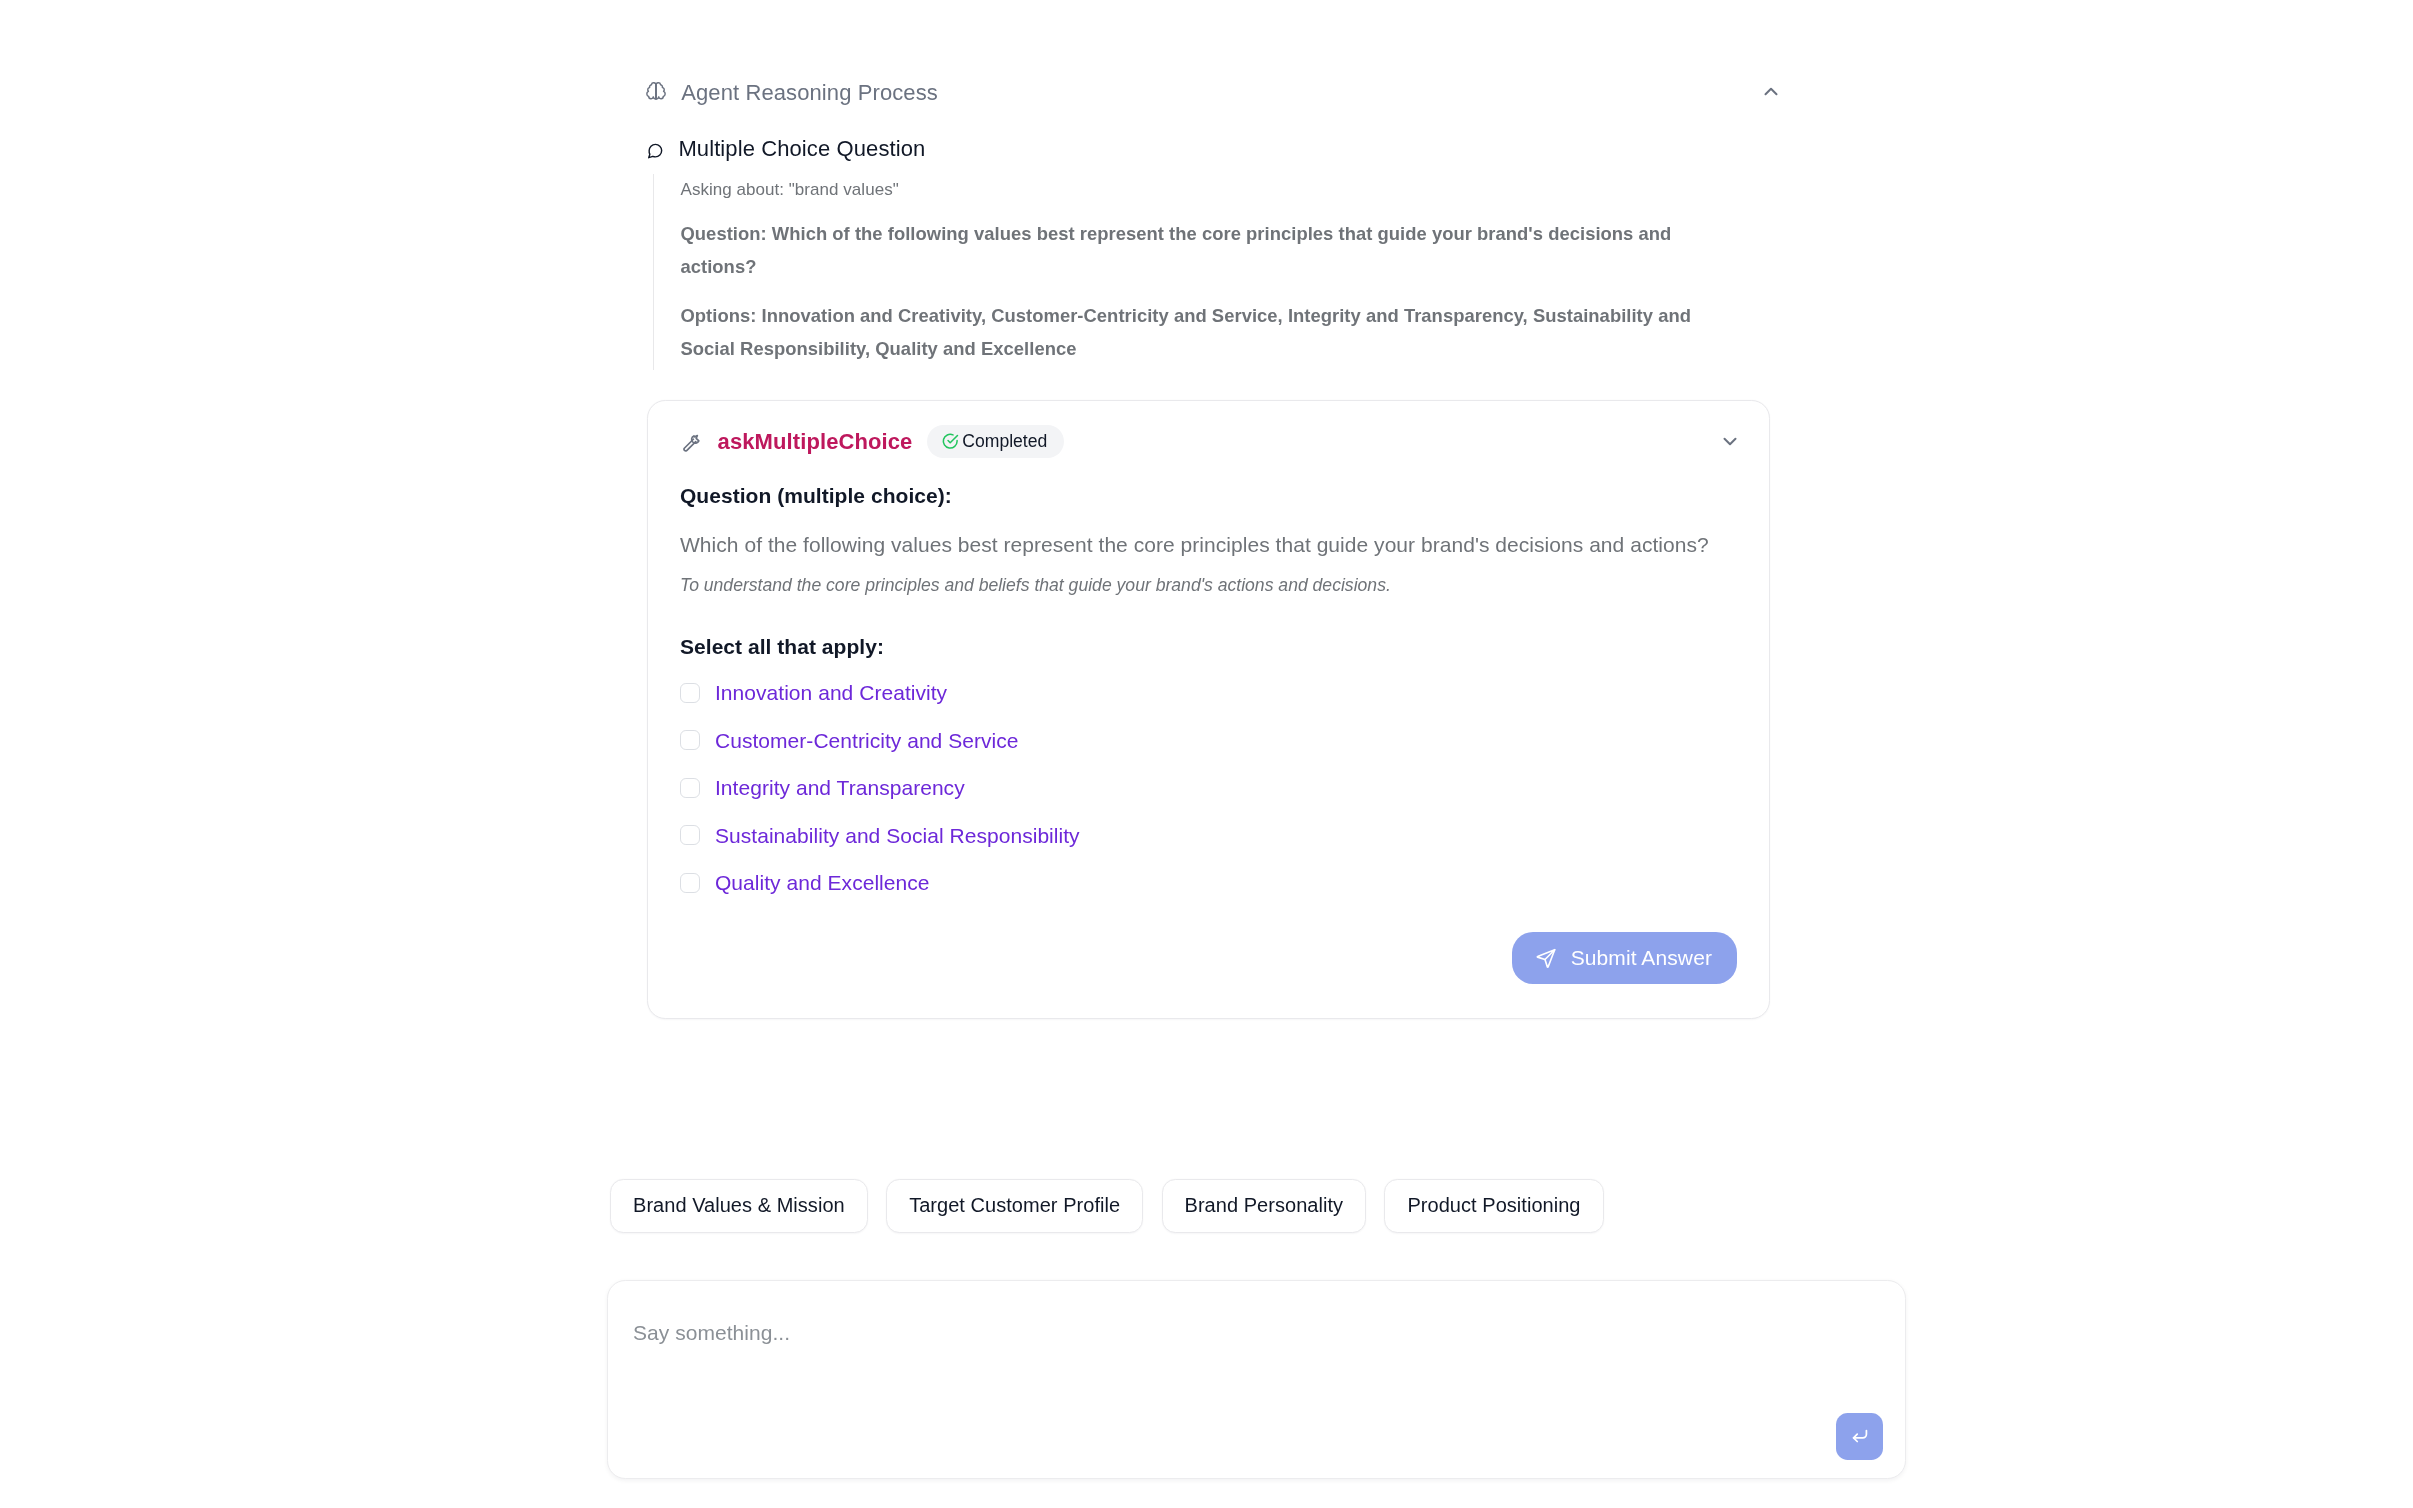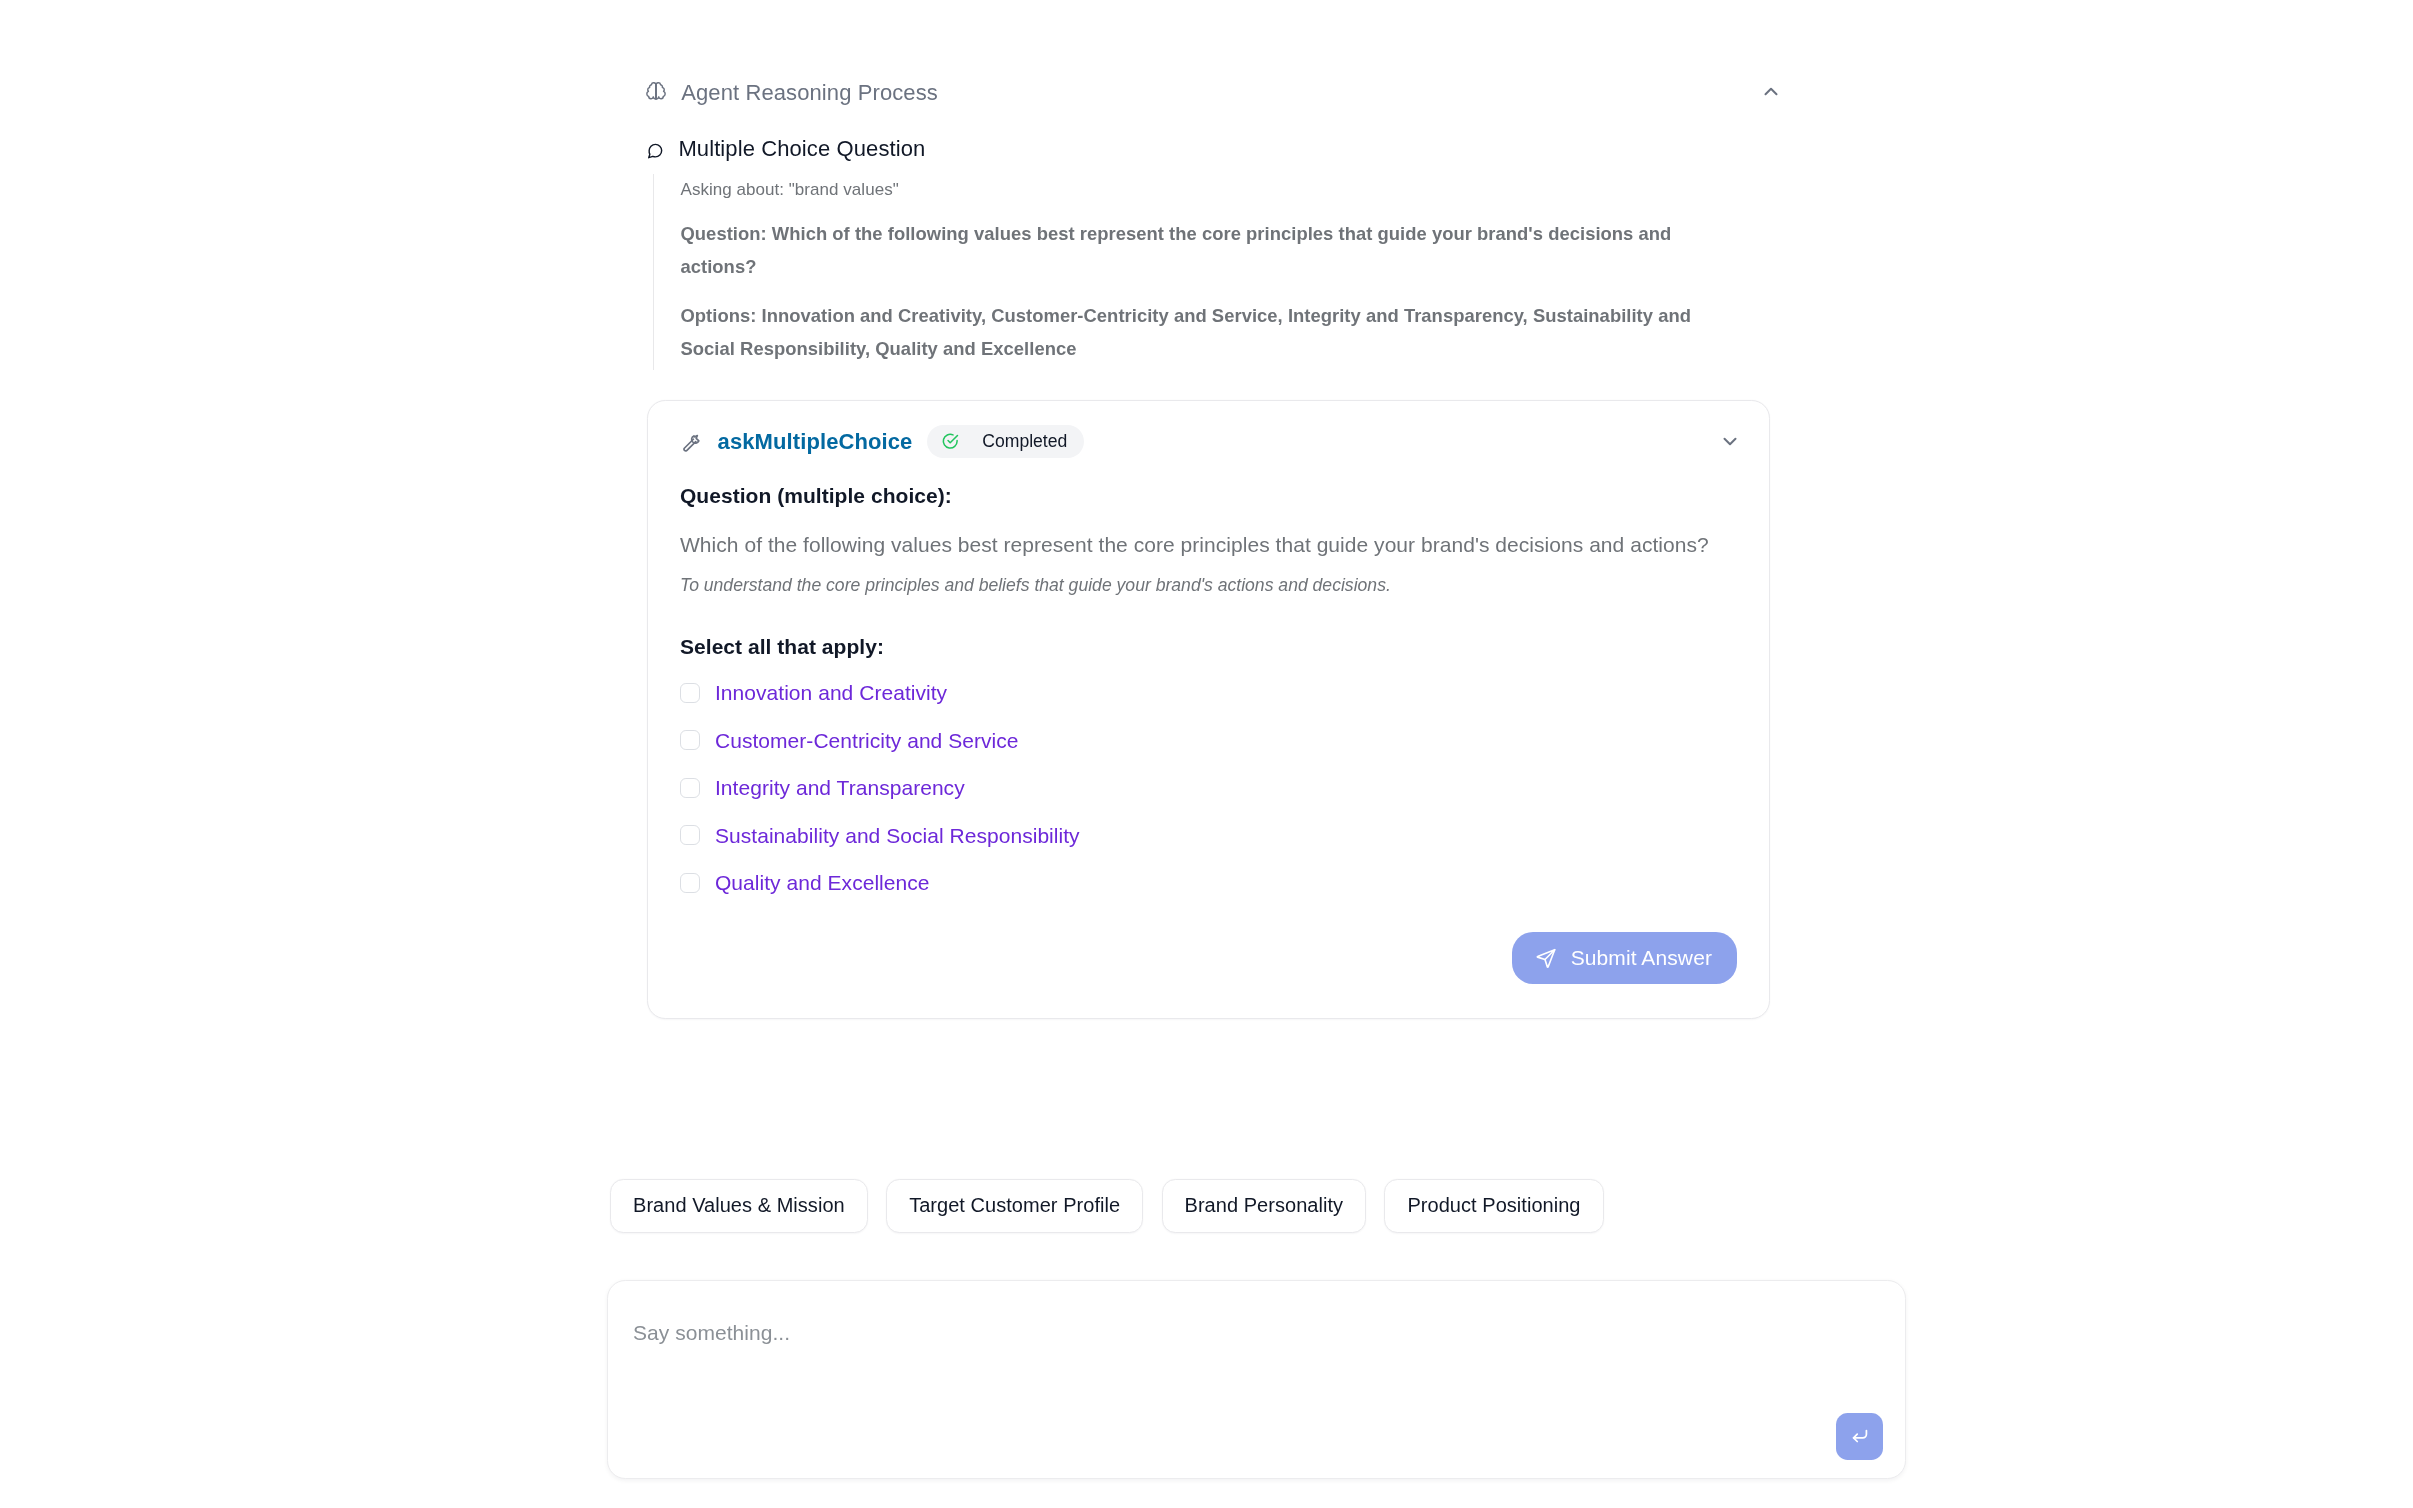--- a/index.html
+++ b/index.html
@@ -115,28 +115,28 @@
     align-items: center;
     gap: 0;
     padding: 23.5px 25px 20px 32px;
   }
   .wrench-icon { width: 22.6px; height: 22.6px; flex: 0 0 22.6px; margin-right: 15px; }
   .wrench-icon svg { display:block; width: 22.6px; height: 22.6px; }
   .tool-name {
     font-size: 22px;
     line-height: 25px;
     font-weight: 700;
-    color: #0369a1;
+    color: #be185d;
     letter-spacing: 0.1px;
   }
   .status-badge {
     margin-left: 15px;
     display: inline-flex;
     align-items: center;
-    gap: 23px;
+    gap: 3px;
     background: #f3f4f6;
     border-radius: 837px;
     padding: 6.7px 17px 6.7px 13.4px;
   }
   .check-icon { width: 18.4px; height: 18.4px; flex: 0 0 18.4px; }
   .check-icon svg { display:block; width:18.4px; height:18.4px; }
   .status-text {
     font-size: 17.6px;
     line-height: 20px;
     color: #111827;

